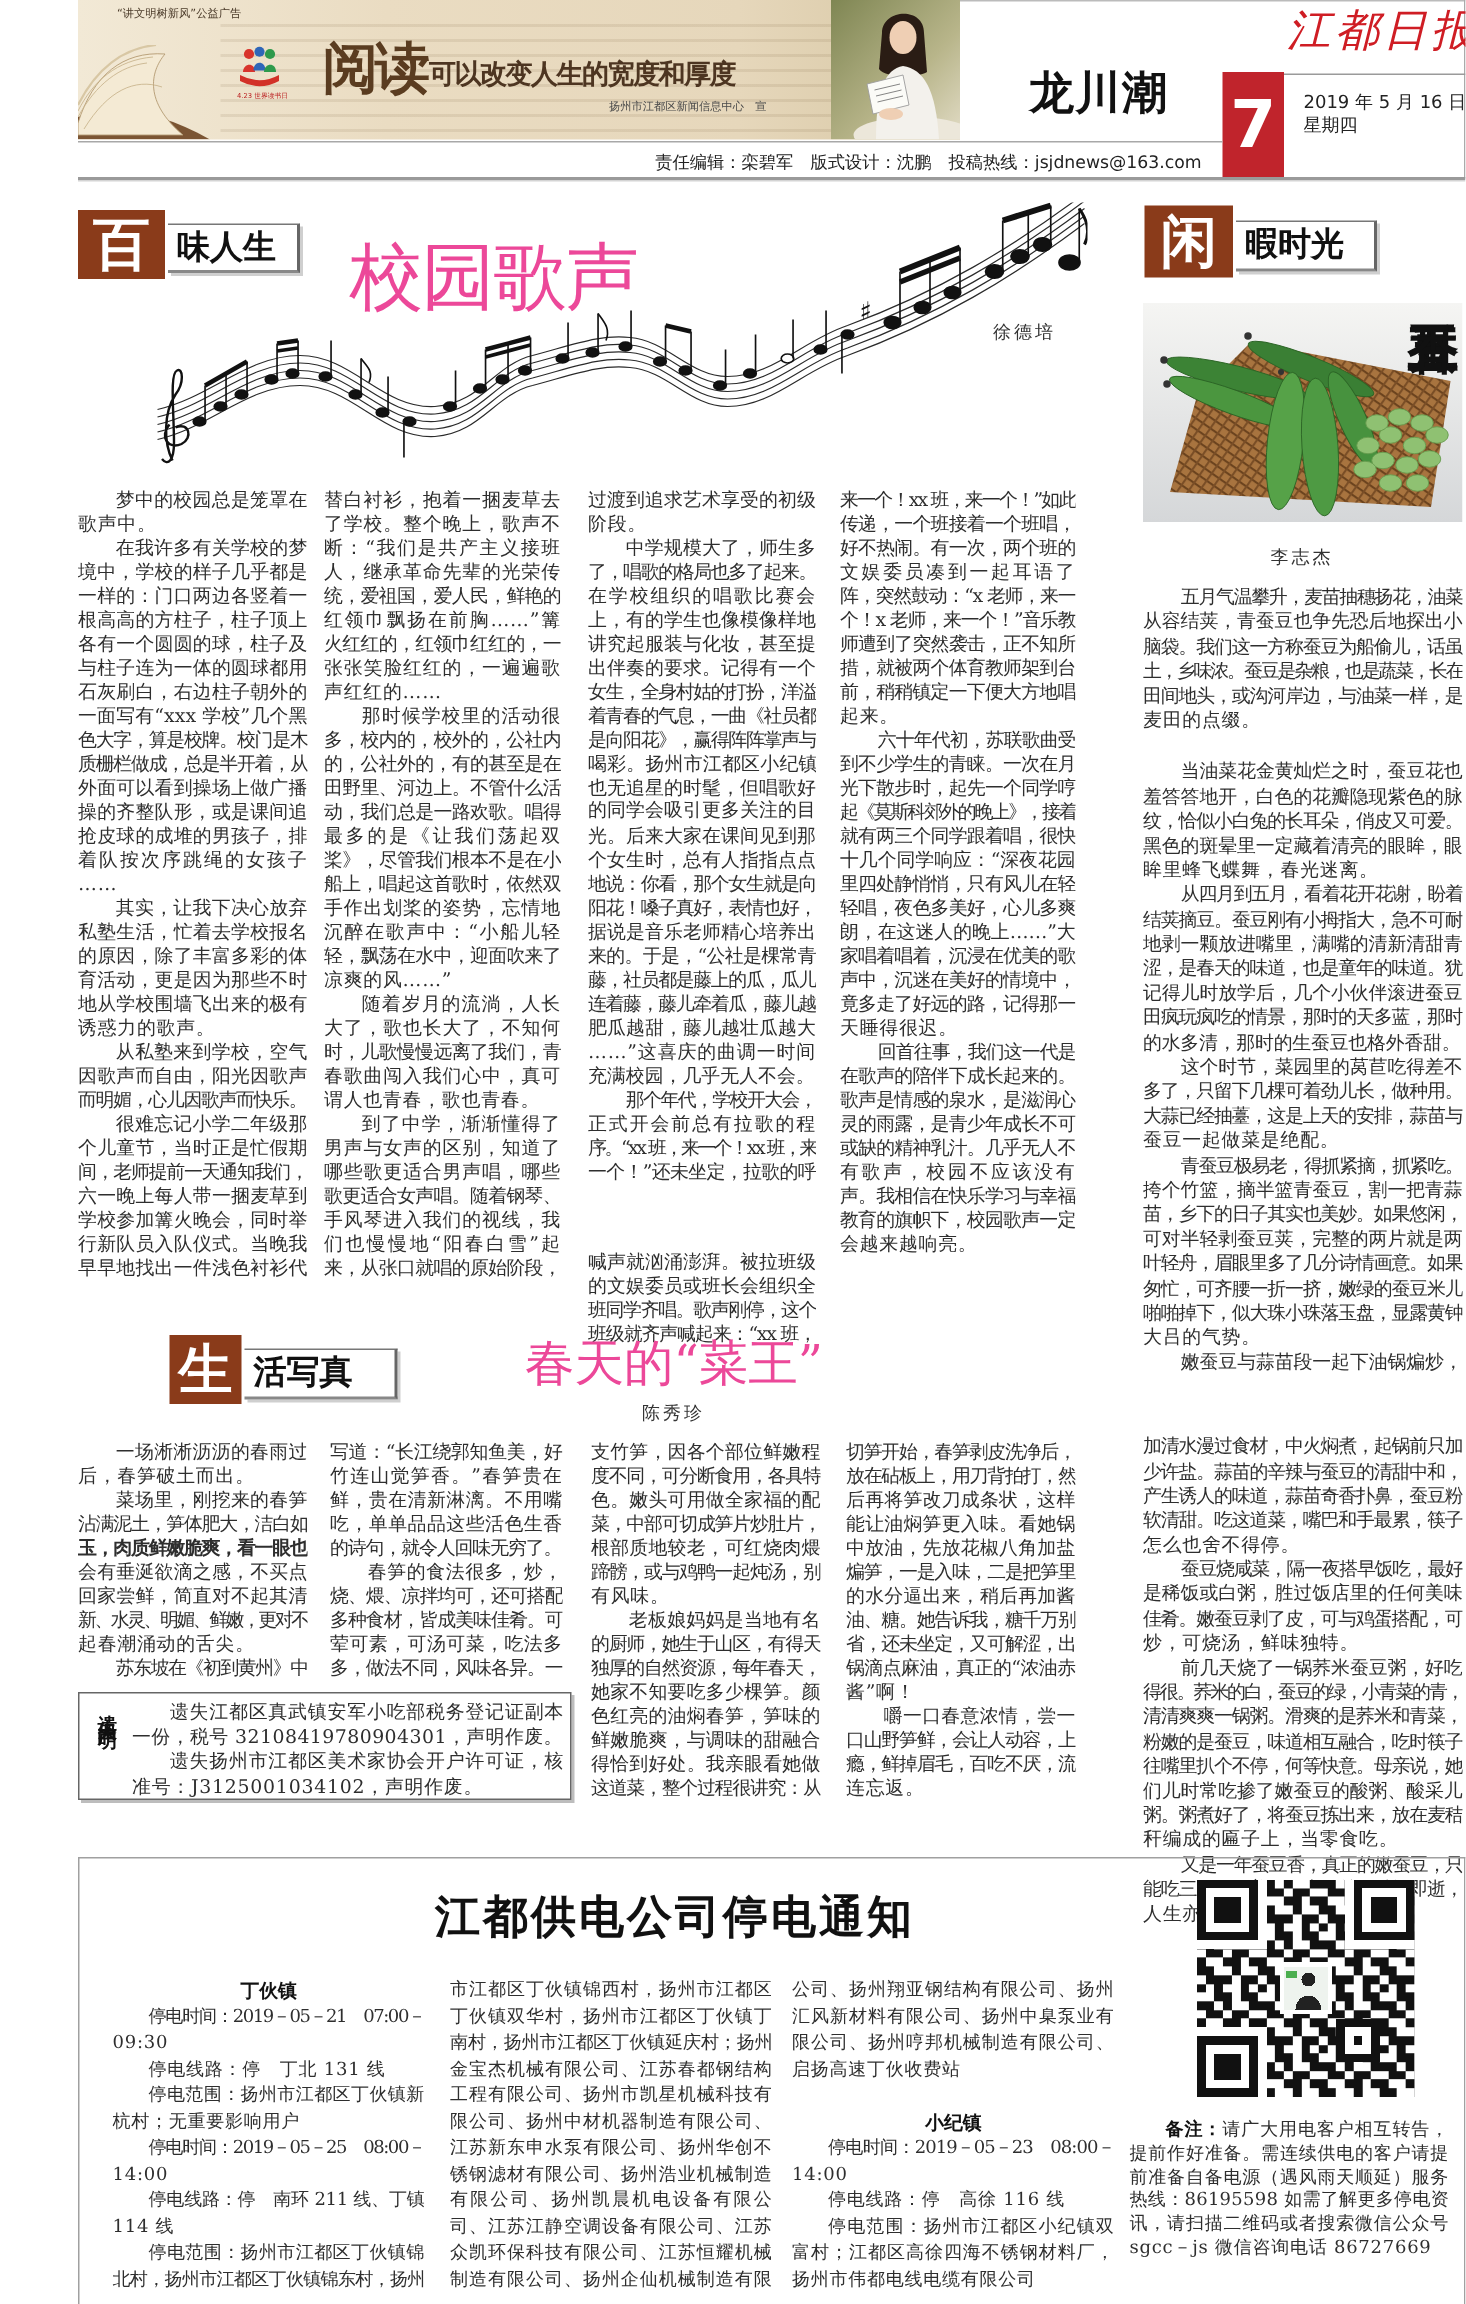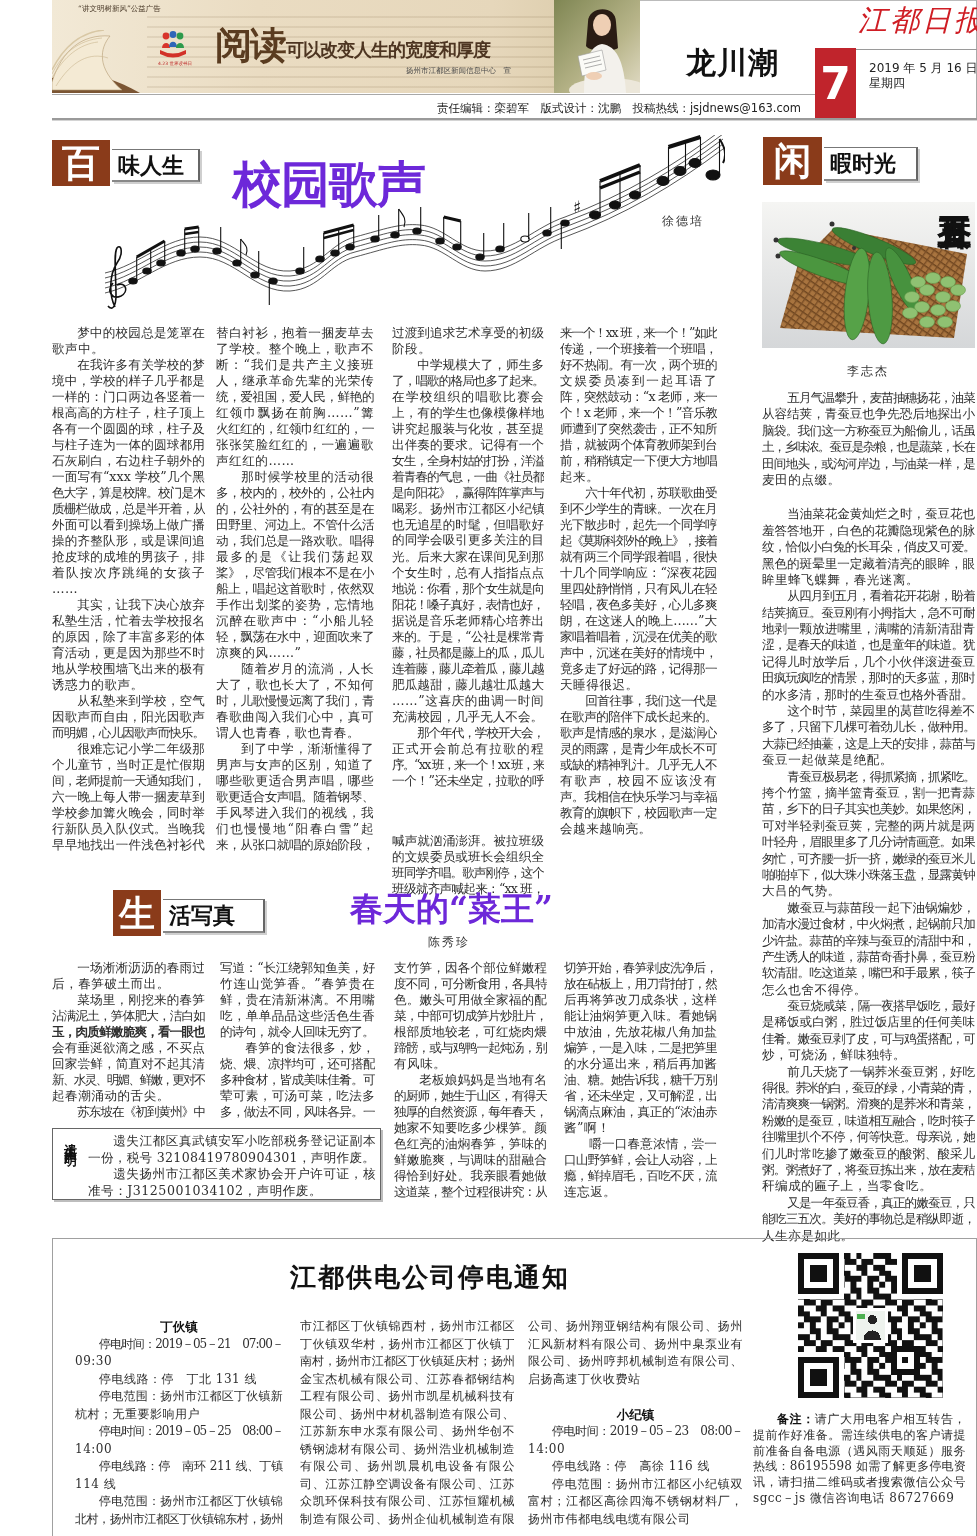--- a/index.html
+++ b/index.html
@@ -17,34 +17,34 @@
 .logo-cap{font-size:4.5px;color:#b22;font-family:"DejaVu Sans",sans-serif;white-space:nowrap}
 
 .section-name{font-size:30px;font-weight:bold;color:#111;letter-spacing:1px;white-space:nowrap;line-height:1}
 .paper-name{font-size:29px;color:var(--mast);font-style:italic;letter-spacing:3px;white-space:nowrap;line-height:1}
 .pg-box{background:var(--pgred);color:#fff;font-family:"DejaVu Sans",sans-serif;font-weight:bold;font-size:44px;text-align:center;line-height:72px}
 .date{font-family:"DejaVu Sans",sans-serif;font-size:12px;color:#222;white-space:nowrap}
 .credits{font-family:"DejaVu Sans",sans-serif;font-size:11.5px;color:#222;white-space:nowrap;text-align:right}
 
 .sec-char{position:absolute;background:var(--brown);color:#fff;font-weight:bold;text-align:center}
 .sec-rest{position:absolute;background:#fff;border-top:1px solid #777;border-right:2px solid #666;border-bottom:2px solid #888;box-shadow:2px 2px 0 #cfcfcf;font-weight:bold;color:#111;padding-left:6px;white-space:nowrap}
-.title{font-weight:bold;color:#6d28d9;white-space:nowrap;line-height:1}
+.title{font-weight:normal;color:#ec4899;white-space:nowrap;line-height:1}
 .byline{font-family:"DejaVu Sans",sans-serif;font-size:12px;color:#333;letter-spacing:2px;white-space:nowrap}
 
 .lines{position:absolute;--lh:16px;--fs:12.6px}
 .ln{height:var(--lh);line-height:var(--lh);font-size:var(--fs);overflow:hidden;text-align:left;letter-spacing:.5px;color:#2e2e2e}
 .ln.j{text-align:justify;text-align-last:justify}
 .ln.in{padding-left:2em}
 .ln .b{font-weight:bold;color:#111}
 
 .notice{border:1px solid #666;box-shadow:2px 2px 0 #bdbdbd;background:#fff}
 .notice-label{writing-mode:vertical-rl;text-orientation:upright;font-weight:bold;font-size:13px;letter-spacing:3.5px;color:#111}
 
 .ad-box{border:1px solid #a0a0a0;border-bottom:none}
-.ad-title{font-size:26px;font-weight:bold;color:#111;letter-spacing:2px;white-space:nowrap;line-height:1}
+.ad-title{font-size:30px;font-weight:bold;color:#111;letter-spacing:2px;white-space:nowrap;line-height:1}
 .town{font-size:12.5px;font-weight:bold;color:#111;text-align:center;height:17.5px;line-height:17.5px}
 .vtitle{writing-mode:vertical-rl;text-orientation:upright;font-size:34px;font-weight:bold;color:#111;letter-spacing:-1px;line-height:40px}
 </style>
 </head>
 <body style="--brown: #8a3b1a; --pgred: #c0242c; --mast: #cf1d24;">
 
 <div class="abs banner" style="left:52px;top:0;width:588px;height:93px">
   <div class="banner-texture"></div>
   <svg class="abs" style="left:0;top:30px" width="90" height="63" viewBox="0 0 90 63">
     <path d="M0,63 L0,48 C25,40 55,44 88,63 Z" fill="#7b5533"></path>
@@ -405,21 +405,21 @@
     <div class="ln" style="">蚕豆一起做菜是绝配。</div>
     <div class="ln in j" style="letter-spacing: -0.9375px;">青蚕豆极易老，得抓紧摘，抓紧吃。</div>
     <div class="ln j" style="letter-spacing: -0.147059px;">挎个竹篮，摘半篮青蚕豆，割一把青蒜</div>
     <div class="ln j" style="letter-spacing: -0.833333px;">苗，乡下的日子其实也美妙。如果悠闲，</div>
     <div class="ln j" style="letter-spacing: -0.147059px;">可对半轻剥蚕豆荚，完整的两片就是两</div>
     <div class="ln j" style="letter-spacing: -0.833333px;">叶轻舟，眉眼里多了几分诗情画意。如果</div>
     <div class="ln j" style="letter-spacing: -0.833333px;">匆忙，可齐腰一折一挤，嫩绿的蚕豆米儿</div>
     <div class="ln j" style="letter-spacing: -0.833333px;">啪啪掉下，似大珠小珠落玉盘，显露黄钟</div>
     <div class="ln" style="">大吕的气势。</div>
     <div class="ln in j" style="letter-spacing: -0.166667px;">嫩蚕豆与蒜苗段一起下油锅煸炒，</div>
-    <div class="ln j" style="letter-spacing: -0.833333px;">加清水漫过食材，中火焖煮，起锅前只加</div>
+    <div class="ln j" style="letter-spacing: -0.833333px; margin-top: 40px;">加清水漫过食材，中火焖煮，起锅前只加</div>
     <div class="ln j" style="letter-spacing: -0.833333px;">少许盐。蒜苗的辛辣与蚕豆的清甜中和，</div>
     <div class="ln j" style="letter-spacing: -0.833333px;">产生诱人的味道，蒜苗奇香扑鼻，蚕豆粉</div>
     <div class="ln j" style="letter-spacing: -0.833333px;">软清甜。吃这道菜，嘴巴和手最累，筷子</div>
     <div class="ln" style="">怎么也舍不得停。</div>
     <div class="ln in j" style="letter-spacing: -0.9375px;">蚕豆烧咸菜，隔一夜搭早饭吃，最好</div>
     <div class="ln j" style="letter-spacing: -0.147059px;">是稀饭或白粥，胜过饭店里的任何美味</div>
     <div class="ln j" style="letter-spacing: -0.833333px;">佳肴。嫩蚕豆剥了皮，可与鸡蛋搭配，可</div>
     <div class="ln" style="">炒，可烧汤，鲜味独特。</div>
     <div class="ln in j" style="letter-spacing: -0.166667px;">前几天烧了一锅荞米蚕豆粥，好吃</div>
     <div class="ln j" style="letter-spacing: -1.44737px;">得很。荞米的白，蚕豆的绿，小青菜的青，</div>

